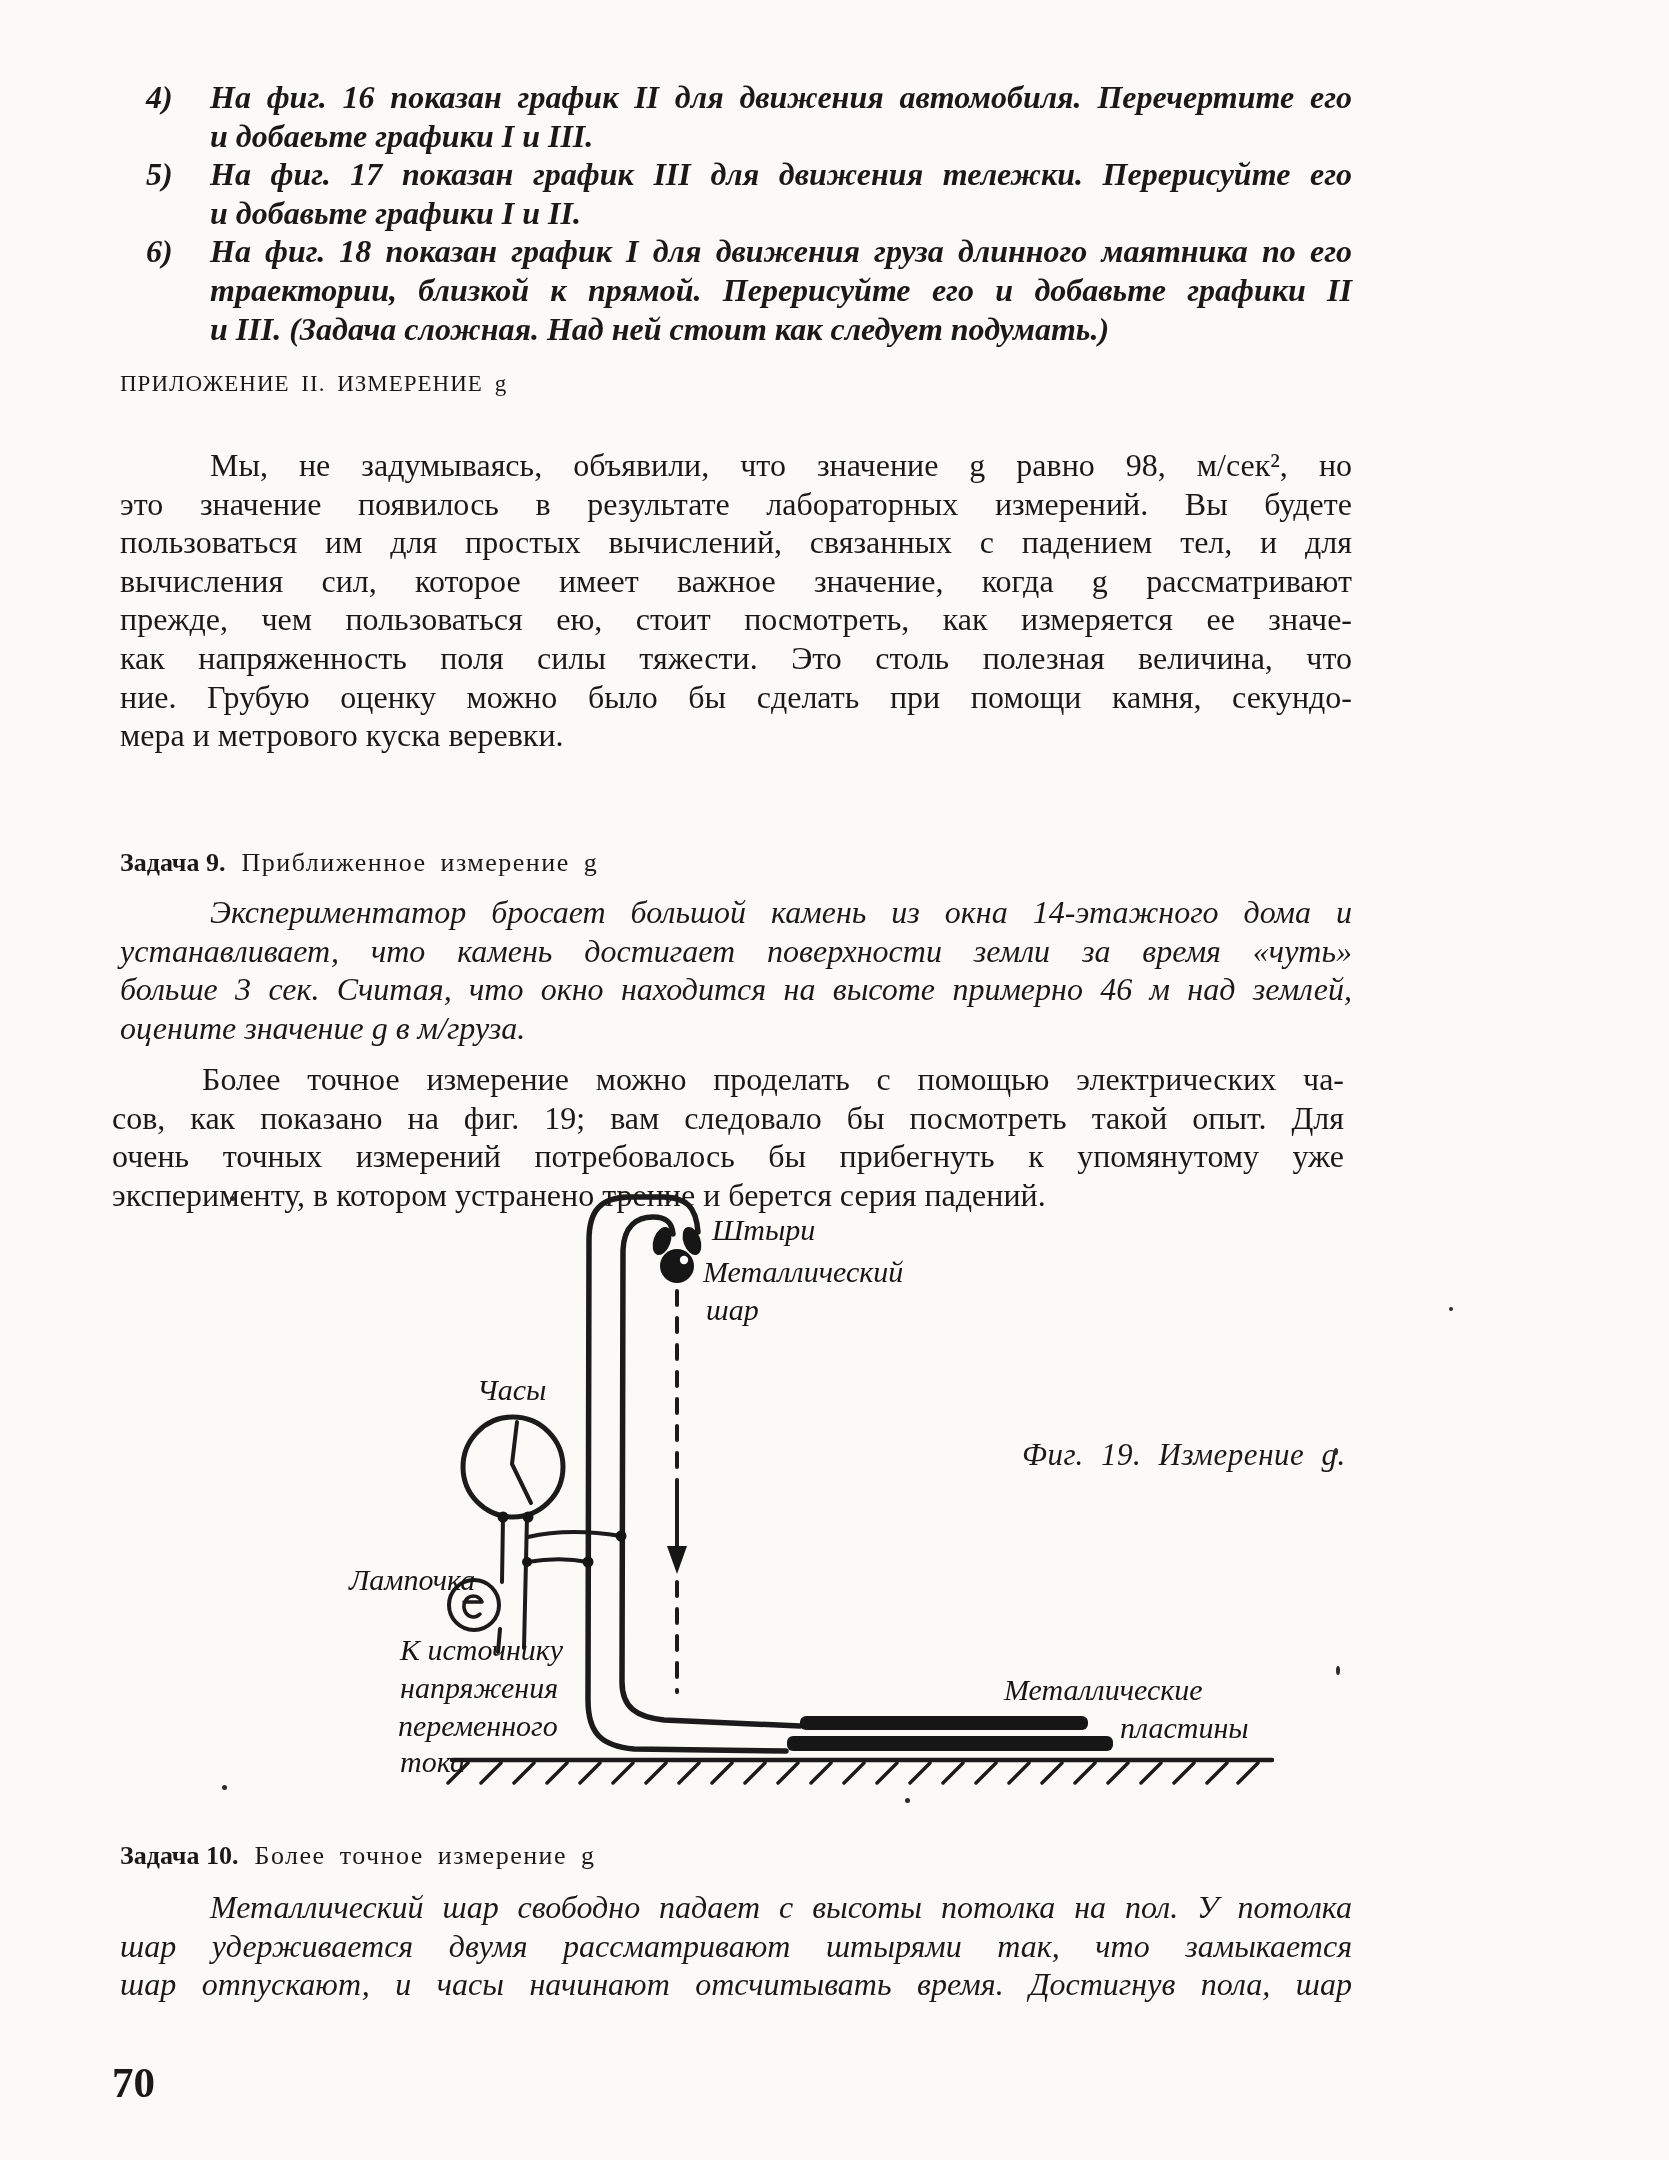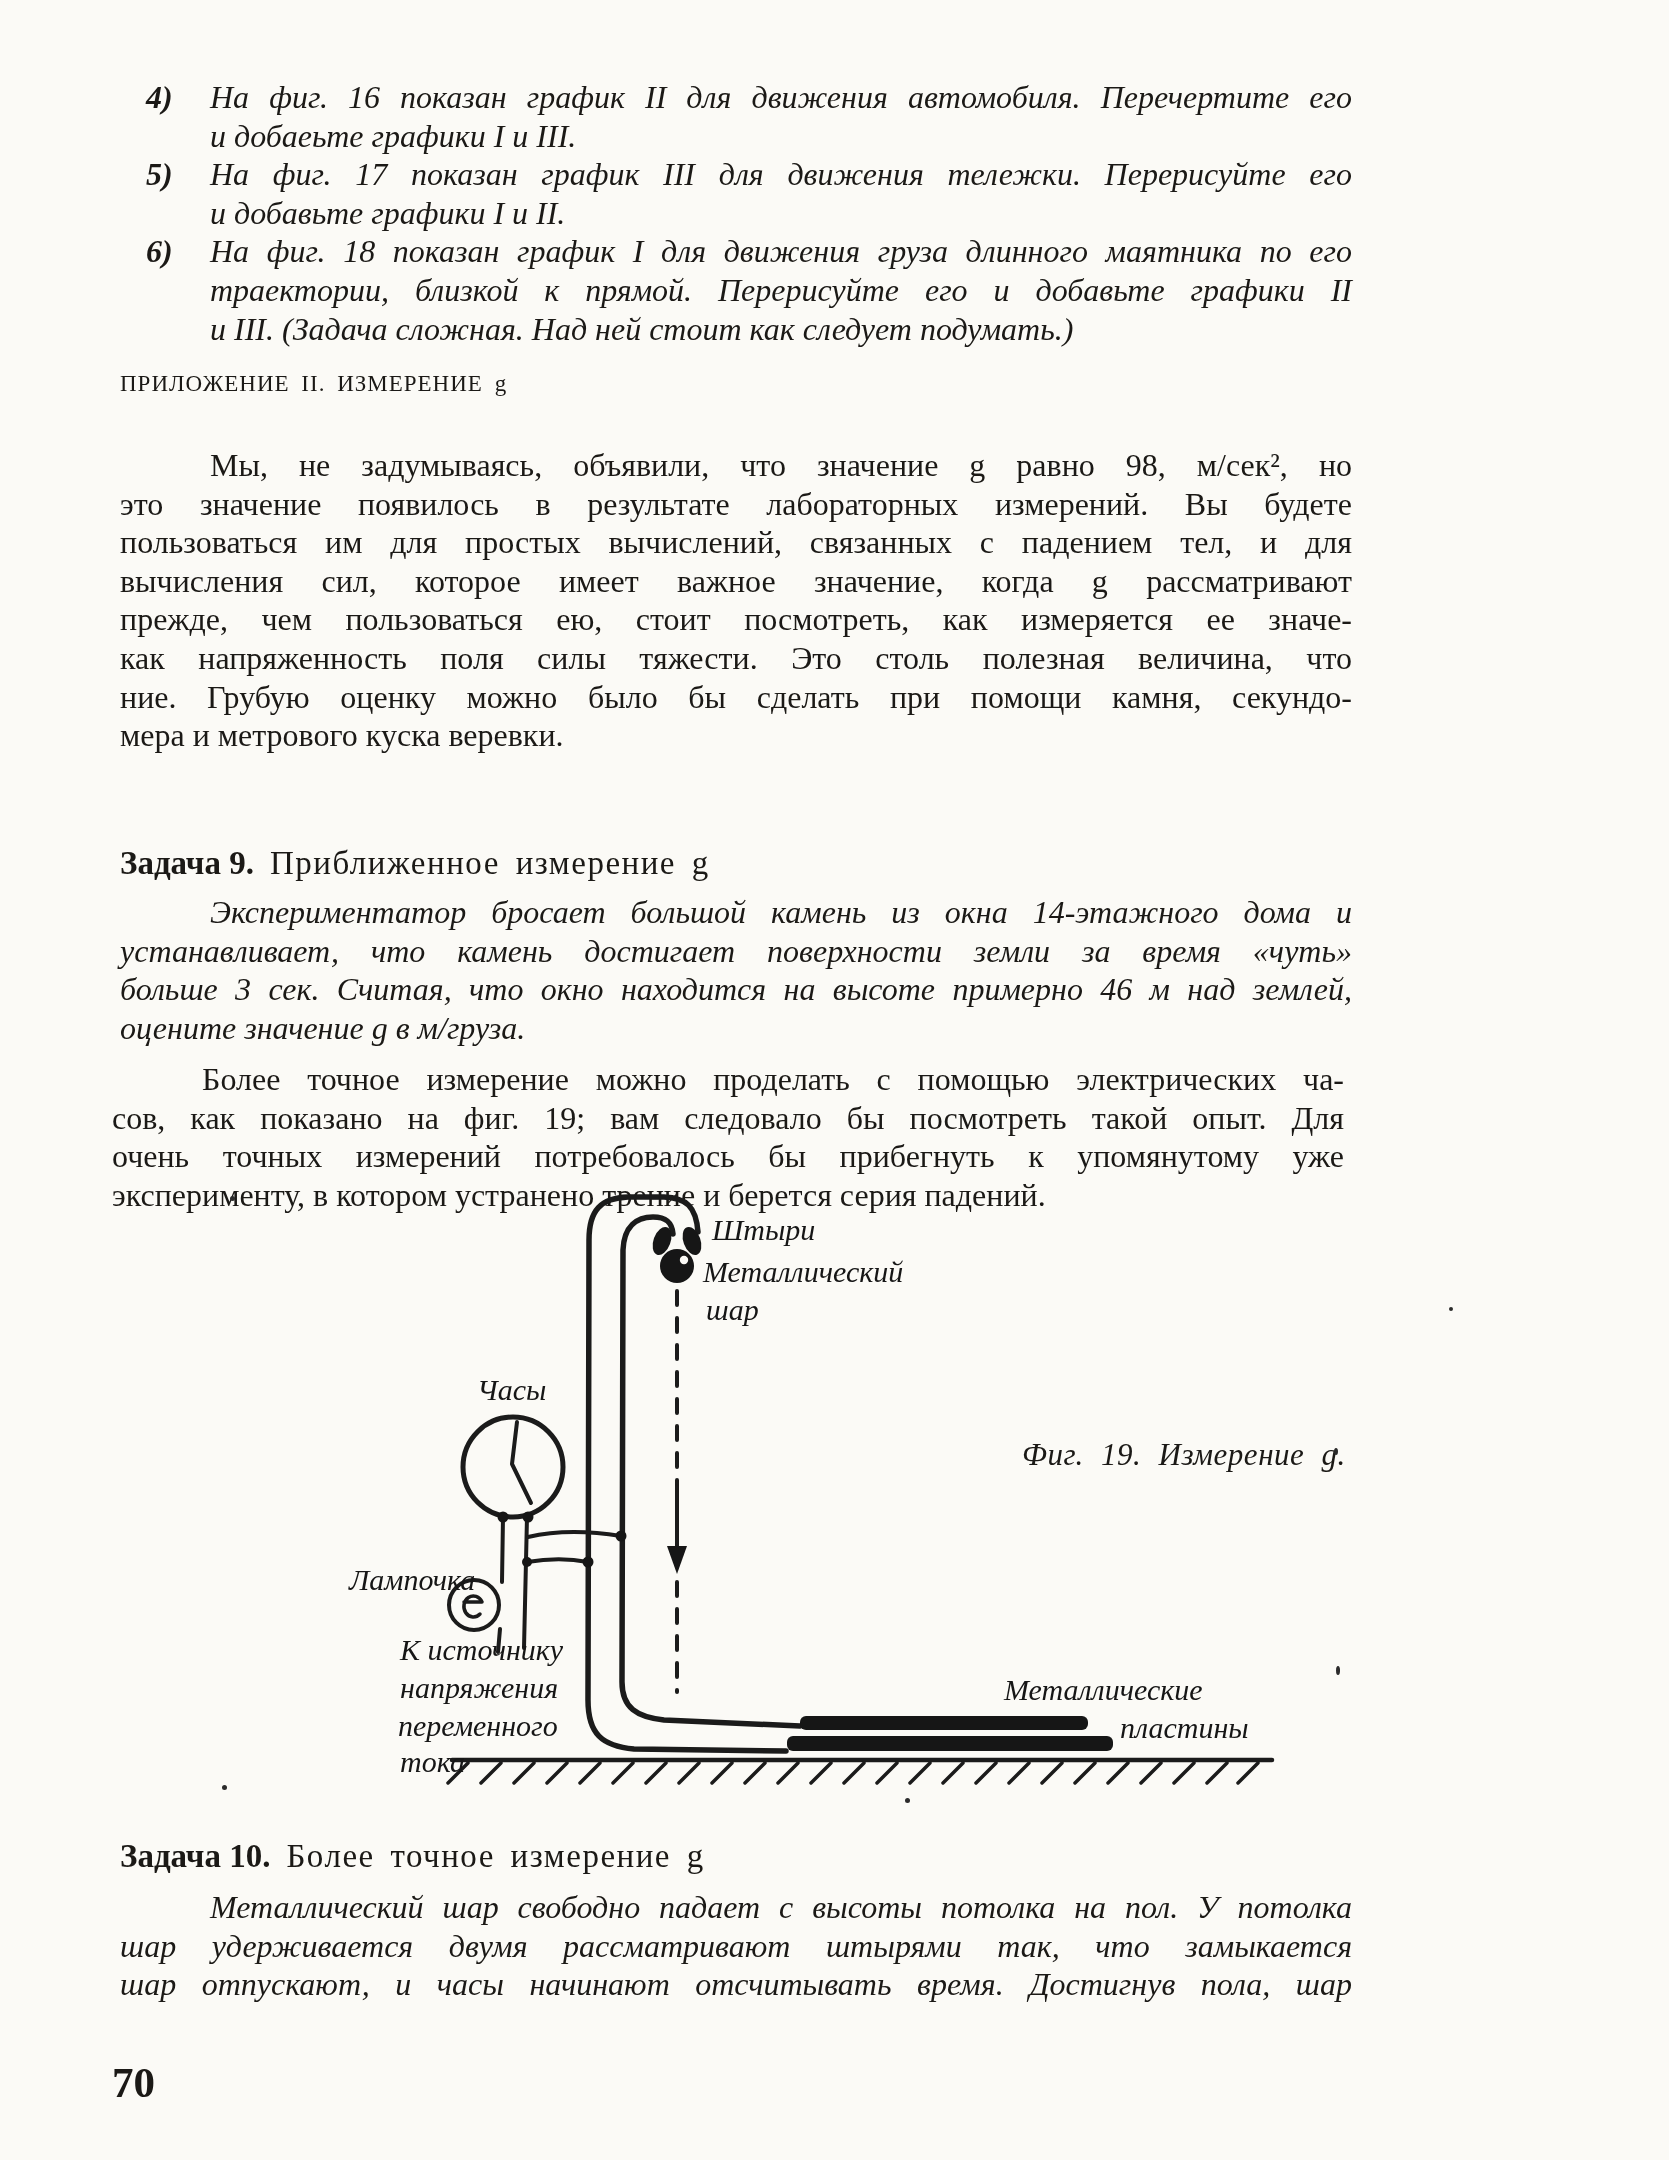--- a/index.html
+++ b/index.html
@@ -18,25 +18,25 @@
     white-space:normal;
   }
   .jl{text-align:justify;text-align-last:justify;}
   .ind{text-indent:90px;}
   .it{font-style:italic;}
   .list-item{position:relative;padding-left:90px;}
   .list-item .num{
     position:absolute;left:26px;top:0;
     font-weight:700;font-style:italic;font-size:32px;line-height:38.6px;
   }
-  .list-item .tline{font-weight:400;font-style:italic;}
+  .list-item .tline{font-weight:700;font-style:italic;}
   .appendix-heading{
     font-size:23px;font-weight:400;letter-spacing:1px;word-spacing:5px;line-height:40px;
   }
-  .task-heading{font-size:33px;line-height:40px;}
+  .task-heading{font-size:26px;line-height:40px;}
   .task-heading .tlabel{font-weight:700;margin-right:16px;}
   .task-heading .ttitle{font-weight:400;letter-spacing:1.5px;word-spacing:6px;}
   .caption{
     font-size:31px;font-style:italic;word-spacing:9px;letter-spacing:.5px;
   }
   .pagenum{font-size:43px;font-weight:700;}
   .speck{position:absolute;background:#2b2b2b;border-radius:50%;}
   svg text{
     font-family:"Liberation Serif", serif;
     font-style:italic;

